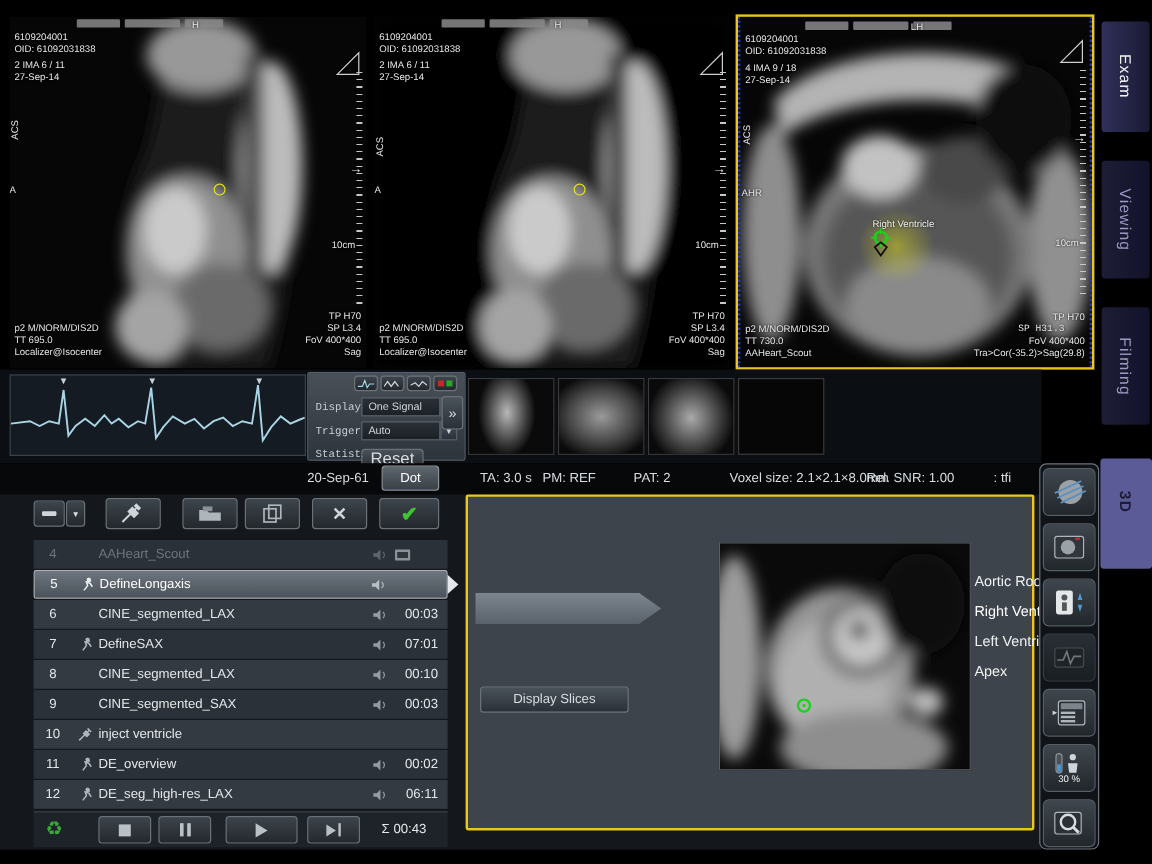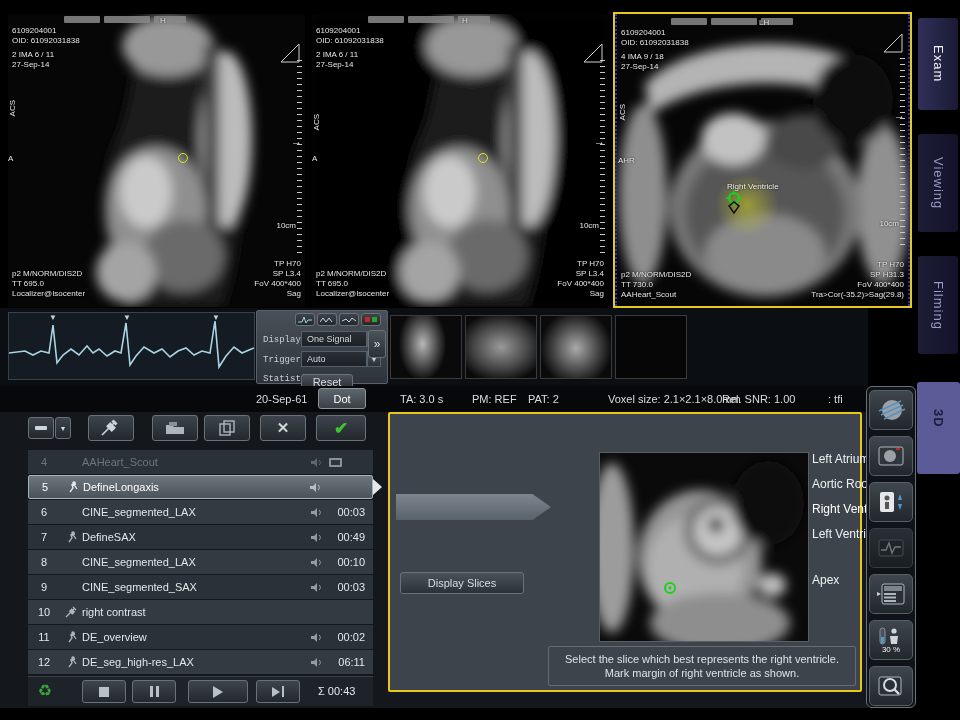--- a/index.html
+++ b/index.html
@@ -1,19 +1,19 @@
 <!DOCTYPE html>
 <html><head>
 <meta charset="utf-8">
 <style>
   * { margin:0; padding:0; box-sizing:border-box; }
   html,body { width:960px; height:720px; background:#000; font-family:"Liberation Sans", sans-serif; overflow:hidden; }
   .abs { position:absolute; }
   .ann { position:absolute; color:#e6e6e6; font-size:8px; line-height:10px; white-space:pre; text-shadow:0 0 2px #000; }
-  .ann.r { text-align:right;margin-top:21px; }
+  .ann.r { text-align:right; }
   .vp { position:absolute; background:#050505; overflow:hidden; }
   .redact { display:inline-block; height:7px; background:#8a8a8a; margin-right:4px; border-radius:1px; opacity:.85; filter:blur(.4px); }
   .ruler { position:absolute; width:5px; background:repeating-linear-gradient(to bottom,#c8c8c8 0 1px,transparent 1px 6px); }
   .btn { position:absolute; border:1px solid #6a7278; border-radius:3px; background:linear-gradient(#4a525a,#2b3138); color:#d8dde1; display:flex; align-items:center; justify-content:center; font-size:11px; }
   .btn.flat { background:linear-gradient(#3d444b,#23282d); }
   .row { position:absolute; left:28px; width:345px; height:24px; display:flex; align-items:center; color:#e2e6e9; font-size:11px; }
   .row .num { width:32px; text-align:center; flex:0 0 32px; }
   .row .ricon { width:22px; flex:0 0 22px; display:flex; justify-content:center; }
   .row .rname { flex:1; }
   .row .spk { flex:0 0 26px; display:flex; justify-content:center; opacity:.8; }
@@ -147,21 +147,21 @@
   <svg class="abs" style="right:6px;top:18px;" width="22" height="22">
       <path d="M2,20 L20,2 L20,20 Z" fill="none" stroke="#cfcfcf" stroke-width="1"></path>
     </svg>
   <div class="ann" style="right:5px;top:96px;font-size:11px;">→</div>
   <div class="ruler" style="right:5px;top:44px;height:190px;"></div>
   <div class="ann r" style="right:11px;top:184px;">10cm</div>
   <div class="ann" style="left:6px;bottom:26px;">p2 M/NORM/DIS2D</div>
   <div class="ann" style="left:6px;bottom:16px;">TT 730.0</div>
   <div class="ann" style="left:6px;bottom:6px;">AAHeart_Scout</div>
   <div class="ann r" style="right:6px;bottom:36px;">TP H70</div>
-  <div class="ann r" style="right:6px;bottom:26px;">SP H31.3</div>
+  <div class="ann r" style="right:23px;bottom:26px;font-family:Liberation Mono, monospace;">SP H31.3</div>
   <div class="ann r" style="right:6px;bottom:16px;">FoV 400*400</div>
   <div class="ann r" style="right:6px;bottom:6px;">Tra&gt;Cor(-35.2)&gt;Sag(29.8)</div>
 </div>
 
 <div class="vtab" style="top:18px;height:92px;color:#f2f2f2;background:linear-gradient(90deg,#30305a,#1a1a34);">Exam</div>
 <div class="vtab" style="top:134px;height:98px;">Viewing</div>
 <div class="vtab" style="top:256px;height:98px;">Filming</div>
 <div class="abs" style="left:917px;top:382px;width:43px;height:92px;background:#5b5b97;border-radius:3px;"></div>
 <div class="vtab" style="top:388px;height:60px;background:none;color:#1c1c38;font-weight:bold;">3D</div>
 
@@ -194,40 +194,40 @@
       <span style="width:5px;height:5px;background:#c62828;display:inline-block;margin-right:2px;"></span>
       <span style="width:5px;height:5px;background:#2aa52a;display:inline-block;"></span>
     </div>
   <div class="lbl" style="left:6px;top:24px;">Display:</div>
   <div class="ddl" style="left:44px;top:20px;width:66px;">One Signal</div>
   <div class="dda" style="left:110px;top:20px;">▾</div>
   <div class="lbl" style="left:6px;top:44px;">Trigger:</div>
   <div class="ddl" style="left:44px;top:40px;width:66px;">Auto</div>
   <div class="dda" style="left:110px;top:40px;">▾</div>
   <div class="lbl" style="left:6px;top:63px;">Statistic:</div>
-  <div class="btn" style="left:44px;top:63px;width:52px;height:15px;font-size:11px;">Reset</div>
+  <div class="btn" style="left:44px;top:63px;width:52px;height:15px;font-size:14px;">Reset</div>
 </div>
 <div class="btn" style="left:368px;top:330px;width:18px;height:28px;font-size:12px;">»</div>
 
 <div class="thumb" style="left:390px;">
     <div style="width:100%;height:100%;background:radial-gradient(ellipse 40% 70% at 45% 45%,#b8b8b8,#3a3a3a 60%,#0a0a0a 85%);"></div>
   </div>
 <div class="thumb" style="left:465px;">
     <div style="width:100%;height:100%;background:radial-gradient(ellipse 72% 65% at 50% 50%,#9a9a9a,#444 55%,#0a0a0a 88%);"></div>
   </div>
 <div class="thumb" style="left:540px;">
     <div style="width:100%;height:100%;background:radial-gradient(ellipse 60% 72% at 50% 52%,#aaa,#3c3c3c 58%,#0a0a0a 86%);"></div>
   </div>
 <div class="thumb" style="left:615px;"></div>
 
 <div class="abs" style="left:0;top:386px;width:868px;height:26px;background:#06080a;color:#d9dde0;font-size:11px;">
   <span class="abs" style="left:256px;top:7px;">20-Sep-61</span>
   <div class="btn" style="left:318px;top:2px;width:48px;height:21px;background:linear-gradient(#5e666e,#394046);border-color:#8b949b;color:#fff;">Dot</div>
   <span class="abs" style="left:400px;top:7px;">TA: 3.0 s</span>
-  <span class="abs" style="left:472px;top:7px;text-align:center;">PM: REF</span>
+  <span class="abs" style="left:452px;top:7px;text-align:center;">PM: REF</span>
   <span class="abs" style="left:528px;top:7px;">PAT: 2</span>
   <span class="abs" style="left:608px;top:7px;">Voxel size: 2.1×2.1×8.0mm</span>
   <span class="abs" style="left:722px;top:7px;">Rel. SNR: 1.00</span>
   <span class="abs" style="left:828px;top:7px;">: tfi</span>
 </div>
 
 <div class="abs" style="left:0;top:412px;width:868px;height:296px;background:#14181d;"></div>
 
 <div class="btn flat" style="left:28px;top:417px;width:26px;height:22px;">
     <span style="width:12px;height:4px;background:#cfd6db;border-radius:1px;"></span>
@@ -313,21 +313,21 @@
         <path d="M3,11 L6,7 L5,4 L8,5 L10,8 M5,4 L9,3" stroke="#aeb6bc" stroke-width="1.3" fill="none"></path>
       </svg>
     </span>
   <span class="rname">DefineSAX</span>
   <span class="spk">
       <svg width="11" height="9">
         <path d="M0,3 H3 L6,0 V9 L3,6 H0 Z" fill="#aeb6bc"></path>
         <path d="M8,2 A3,3 0 0 1 8,7" stroke="#aeb6bc" fill="none"></path>
       </svg>
     </span>
-  <span class="rtime">00:49</span>
+  <span class="rtime">07:01</span>
 </div>
 <div class="row" style="top:550px;background:#333a41;">
   <span class="num">8</span>
     <span class="ricon"></span>
   <span class="rname">CINE_segmented_LAX</span>
   <span class="spk">
       <svg width="11" height="9">
         <path d="M0,3 H3 L6,0 V9 L3,6 H0 Z" fill="#aeb6bc"></path>
         <path d="M8,2 A3,3 0 0 1 8,7" stroke="#aeb6bc" fill="none"></path>
       </svg>
@@ -347,21 +347,21 @@
   <span class="rtime">00:03</span>
 </div>
 <div class="row" style="top:600px;background:#333a41;">
   <span class="num">10</span>
   <span class="ricon">
       <svg width="12" height="12">
         <path d="M1,11 L4,8 M3,9 L9,3 M8,1 L11,4" stroke="#aeb6bc" stroke-width="1.3" fill="none"></path>
         <rect x="4.5" y="3.5" width="5" height="4" transform="rotate(45 7 5.5)" fill="#aeb6bc"></rect>
       </svg>
     </span>
-  <span class="rname">right contrast</span>
+  <span class="rname">inject ventricle</span>
   <span class="spk"></span>
     <span class="rtime"></span>
 </div>
 <div class="row" style="top:625px;background:#2b3138;">
   <span class="num">11</span>
   <span class="ricon">
       <svg width="11" height="12">
         <circle cx="7" cy="2" r="1.8" fill="#aeb6bc"></circle>
         <path d="M3,11 L6,7 L5,4 L8,5 L10,8 M5,4 L9,3" stroke="#aeb6bc" stroke-width="1.3" fill="none"></path>
       </svg>
@@ -407,38 +407,34 @@
     </div>
   <div class="btn flat" style="left:228px;top:3px;width:44px;height:23px;gap:2px;">
       <span style="width:0;height:0;border-left:8px solid #b9c1c7;border-top:5px solid transparent;border-bottom:5px solid transparent;"></span>
       <span style="width:2.5px;height:11px;background:#b9c1c7;"></span>
     </div>
   <div class="abs" style="left:290px;top:8px;color:#e4e8eb;font-size:11px;">Σ 00:43</div>
 </div>
 
 <div class="abs" style="left:388px;top:412px;width:474px;height:280px;border:2px solid #e8c818;background:#3e444b;border-radius:2px;">
 
-  <div class="cbrow" style="top:33px;">
-    <span class="cbx" style="background: rgb(212, 212, 30);">✓</span>
-    <span>Left Atrium</span>
-  </div>
   <div class="cbrow" style="top:58px;">
     <span class="cbx" style="background: rgb(196, 26, 26);">✓</span>
     <span>Aortic Root</span>
   </div>
   <div class="abs" style="left:6px;top:80px;width:155px;height:26px;background:linear-gradient(#7d858e,#59616a);clip-path:polygon(0 0,88% 0,100% 50%,88% 100%,0 100%);"></div>
   <div class="cbrow" style="top:83px;color:#fff;">
     <span class="cbx" style="background: rgb(47, 184, 47);">✓</span>
     <span>Right Ventricle</span>
   </div>
   <div class="cbrow" style="top:108px;">
     <span class="cbx" style="background: rgb(194, 30, 194);">✓</span>
     <span>Left Ventricle</span>
   </div>
-  <div class="cbrow" style="top:133px;margin-top:21px;">
+  <div class="cbrow" style="top:133px;">
     <span class="cbx" style="background: rgb(30, 184, 154);">✓</span>
     <span>Apex</span>
   </div>
   <div class="btn" style="left:10px;top:158px;width:124px;height:22px;">Display Slices</div>
 
   <div class="abs" style="left:209px;top:38px;width:210px;height:190px;background:#0a0a0a;border:1px solid #595f66;">
     <svg width="208" height="188" viewBox="0 0 208 188">
       <rect width="208" height="188" fill="#0a0a0a"></rect>
       <g filter="url(#b1)">
         <ellipse cx="12" cy="95" rx="22" ry="85" fill="#9c9c9c"></ellipse>
@@ -449,24 +445,20 @@
         <circle cx="116" cy="72" r="8" fill="#3a3a3a"></circle>
         <ellipse cx="168" cy="50" rx="36" ry="42" fill="#0c0c0c"></ellipse>
         <ellipse cx="120" cy="170" rx="70" ry="30" fill="#8e8e8e"></ellipse>
         <ellipse cx="172" cy="132" rx="14" ry="12" fill="#bdbdbd"></ellipse>
       </g>
       <circle cx="70" cy="135" r="5" fill="none" stroke="#1ad21a" stroke-width="2"></circle>
       <circle cx="70" cy="135" r="1.4" fill="#1ad21a"></circle>
     </svg>
   </div>
 
-  <div class="abs" style="left:158px;top:232px;width:308px;height:40px;border:1px solid #646c74;border-radius:2px;display:flex;flex-direction:column;align-items:center;justify-content:center;color:#dde2e6;font-size:11px;line-height:14px;">
-    <span>Select the slice which best represents the right ventricle.</span>
-    <span>Mark margin of right ventricle as shown.</span>
-  </div>
 </div>
 
 <div class="abs" style="left:866px;top:386px;width:50px;height:322px;border:1px solid #6a7278;border-radius:6px;background:#101418;"></div>
 <div class="sbbtn" style="top:390px;">
   <svg width="28" height="26">
       <circle cx="15" cy="13" r="10" fill="#9aa2a8"></circle>
       <path d="M2,14 L24,4 M4,18 L26,8 M7,22 L28,12" stroke="#5a8fc0" stroke-width="1.6"></path>
     </svg>
 </div>
 <div class="sbbtn" style="top:436px;">

